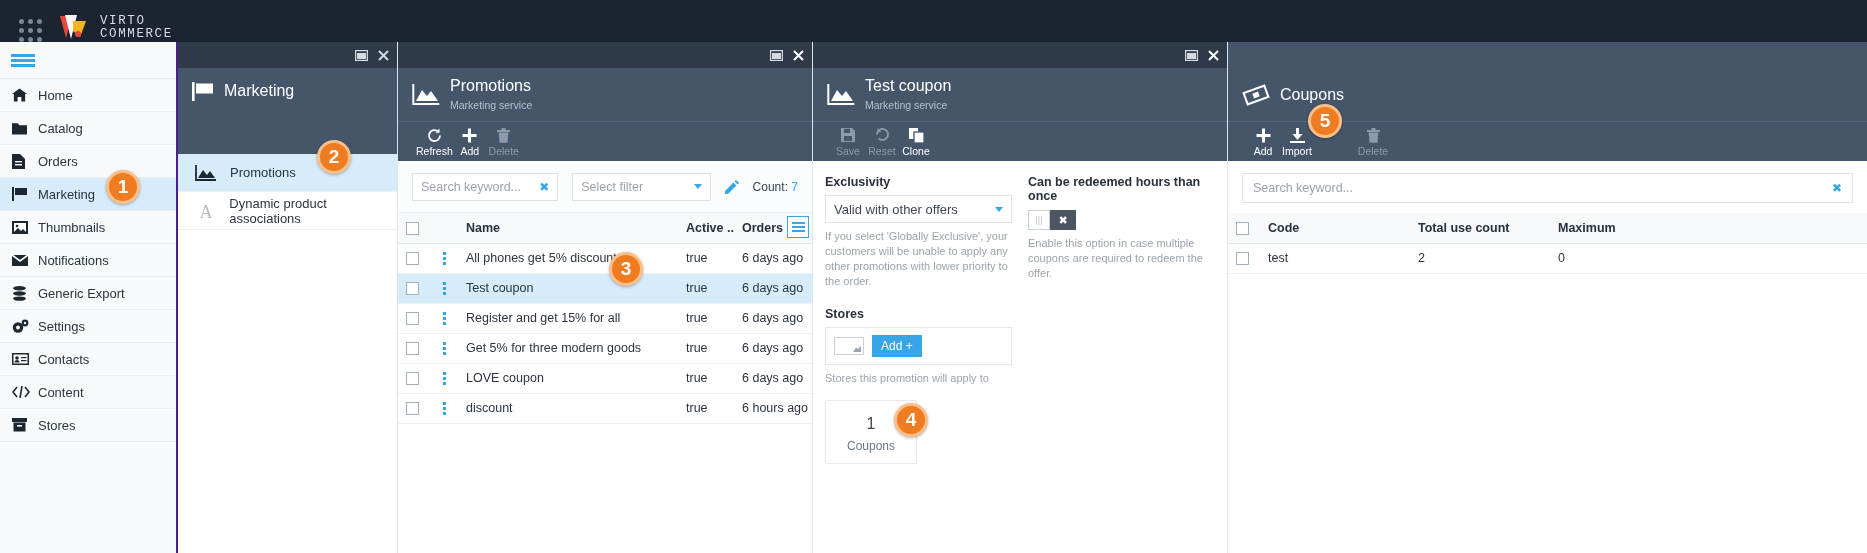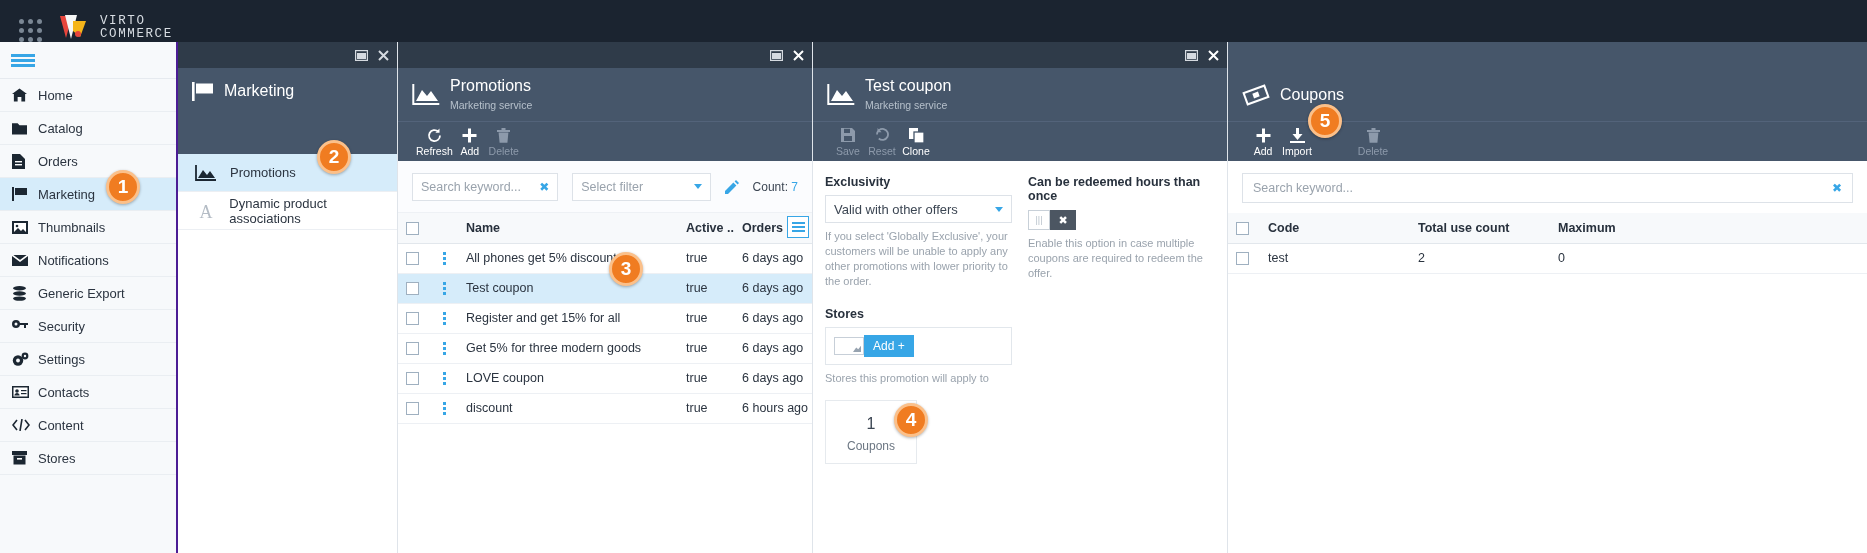--- a/index.html
+++ b/index.html
@@ -108,21 +108,21 @@
   .flabel { font-size: 12.5px; color: #28313d; font-weight: bold; margin-bottom: 6px; }
   .fselect { height: 28px; border: 1px solid #dde2e8; display: flex; align-items: center;
              justify-content: space-between; padding: 0 8px; font-size: 13px; color: #3c4653; background:#fff; }
   .fhint { font-size: 11px; color: #9aa3ad; line-height: 15px; margin-top: 6px; }
   .toggle { display: inline-flex; height: 20px; border: 0; }
   .toggle .tg-off { width: 22px; background: #fff; border: 1px solid #c8d0d8; display: flex;
                     align-items: center; justify-content: center; color: #b9c2cb; font-size: 9px; }
   .toggle .tg-knob { width: 26px; background: #4c5662; color: #fff; display: flex;
                      align-items: center; justify-content: center; font-size: 11px; cursor: pointer; }
   .storebox { border: 1px solid #e2e7ec; height: 38px; display: flex; align-items: center;
-              padding: 0 8px; gap: 0; background: #fff; }
+              padding: 0 8px; gap: 8px; background: #fff; }
   .store-chip { width: 30px; height: 18px; border: 1px solid #c7cfd8; background: #fff; position:relative; }
   .store-chip::after { content:""; position:absolute; right:2px; bottom:2px; width:8px; height:7px;
                        background:#97a3b0; clip-path: polygon(0 100%, 40% 35%, 65% 62%, 100% 10%, 100% 100%); }
   .btn-blue { background: #37a6e6; color: #fff; font-size: 12px; height: 22px; padding: 0 9px;
               display: flex; align-items: center; cursor: pointer; }
   .tile { width: 92px; border: 1px solid #e6eaee; background: #fff; text-align: center;
           padding: 14px 0 10px; cursor: pointer; }
   .tile .tnum { font-size: 16px; color: #3c4653; }
   .tile .tlab { font-size: 12px; color: #6b7682; margin-top: 6px; }
 
@@ -246,30 +246,20 @@
         <span class="side-ico">
           <svg width="15" height="15" viewBox="0 0 15 15">
               <ellipse cx="7.5" cy="2.2" rx="6.5" ry="2.2" fill="#1c2732"></ellipse>
               <ellipse cx="7.5" cy="7.5" rx="6.5" ry="2.2" fill="#1c2732"></ellipse>
               <ellipse cx="7.5" cy="12.6" rx="6.5" ry="2.2" fill="#1c2732"></ellipse>
             </svg>
         </span>
         <span>Generic Export</span>
       </div>
 
-      <div class="side-item">
-        <span class="side-ico">
-          <svg width="16" height="14" viewBox="0 0 16 14">
-              <circle cx="4" cy="5" r="4" fill="#1c2732"></circle>
-              <circle cx="4" cy="5" r="1.5" fill="#f7f9fb"></circle>
-              <path fill="#1c2732" d="M7 4h9v2h-2v3h-2V6H7z"></path>
-            </svg>
-        </span>
-        <span>Security</span>
-      </div>
 
       <div class="side-item">
         <span class="side-ico">
           <svg width="17" height="15" viewBox="0 0 17 15">
               <circle cx="6" cy="8.5" r="5.2" fill="#1c2732"></circle>
               <circle cx="6" cy="8.5" r="1.9" fill="#f7f9fb"></circle>
               <circle cx="13" cy="4" r="3.4" fill="#1c2732"></circle>
               <circle cx="13" cy="4" r="1.2" fill="#f7f9fb"></circle>
             </svg>
         </span>

